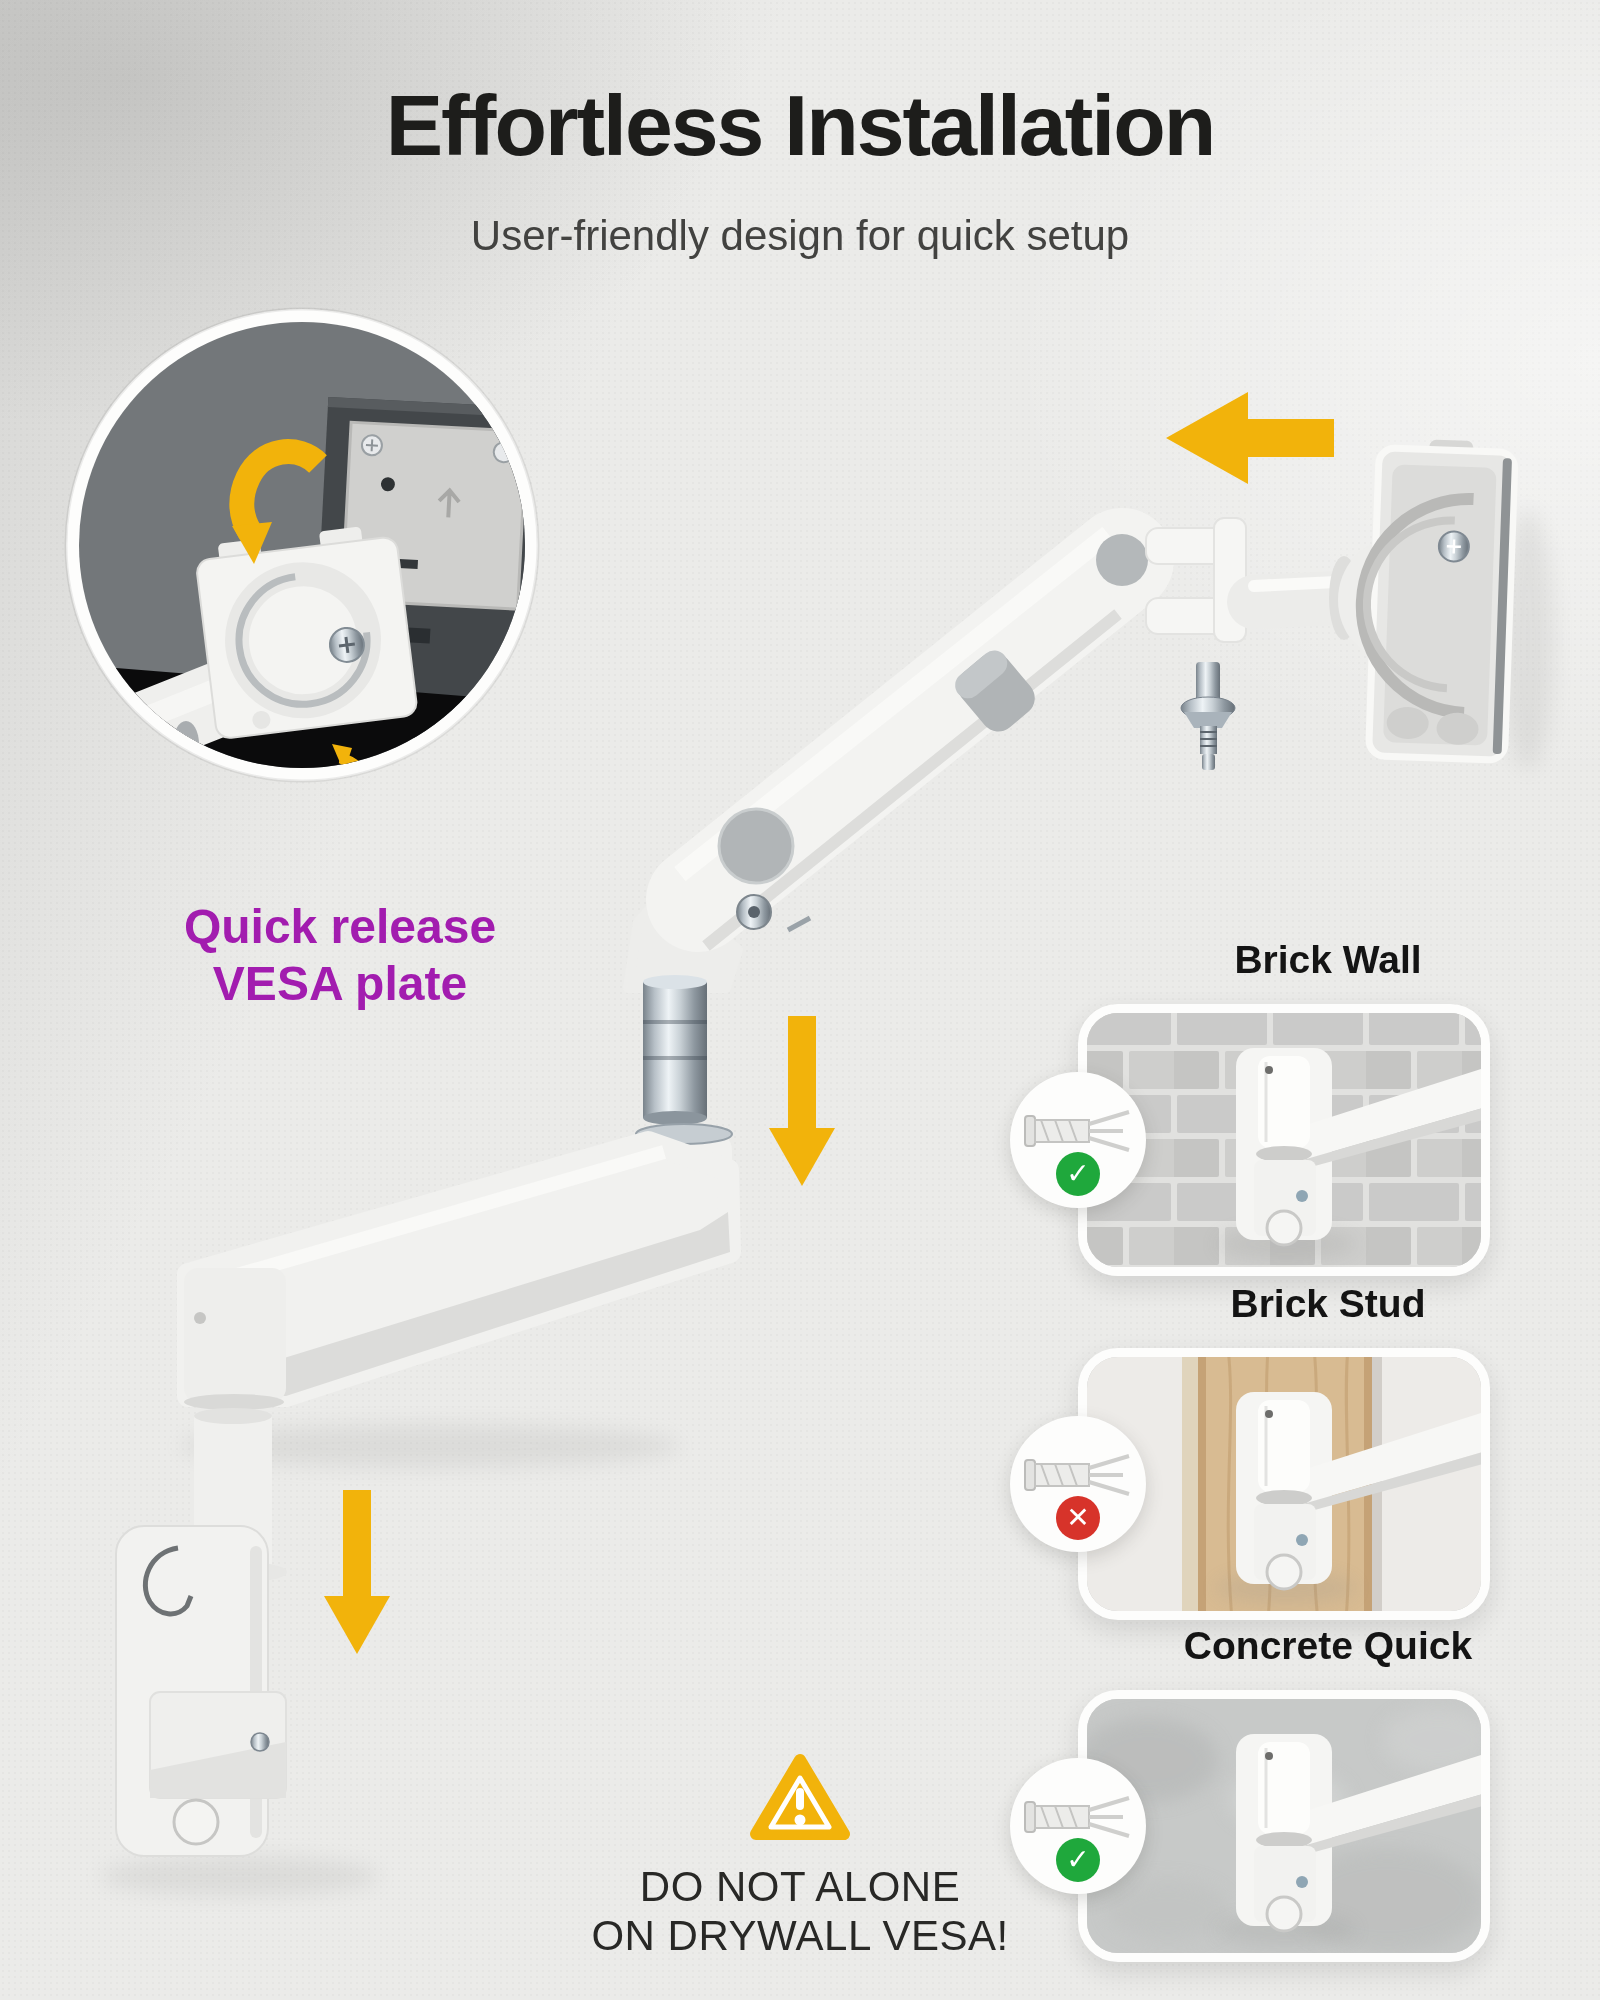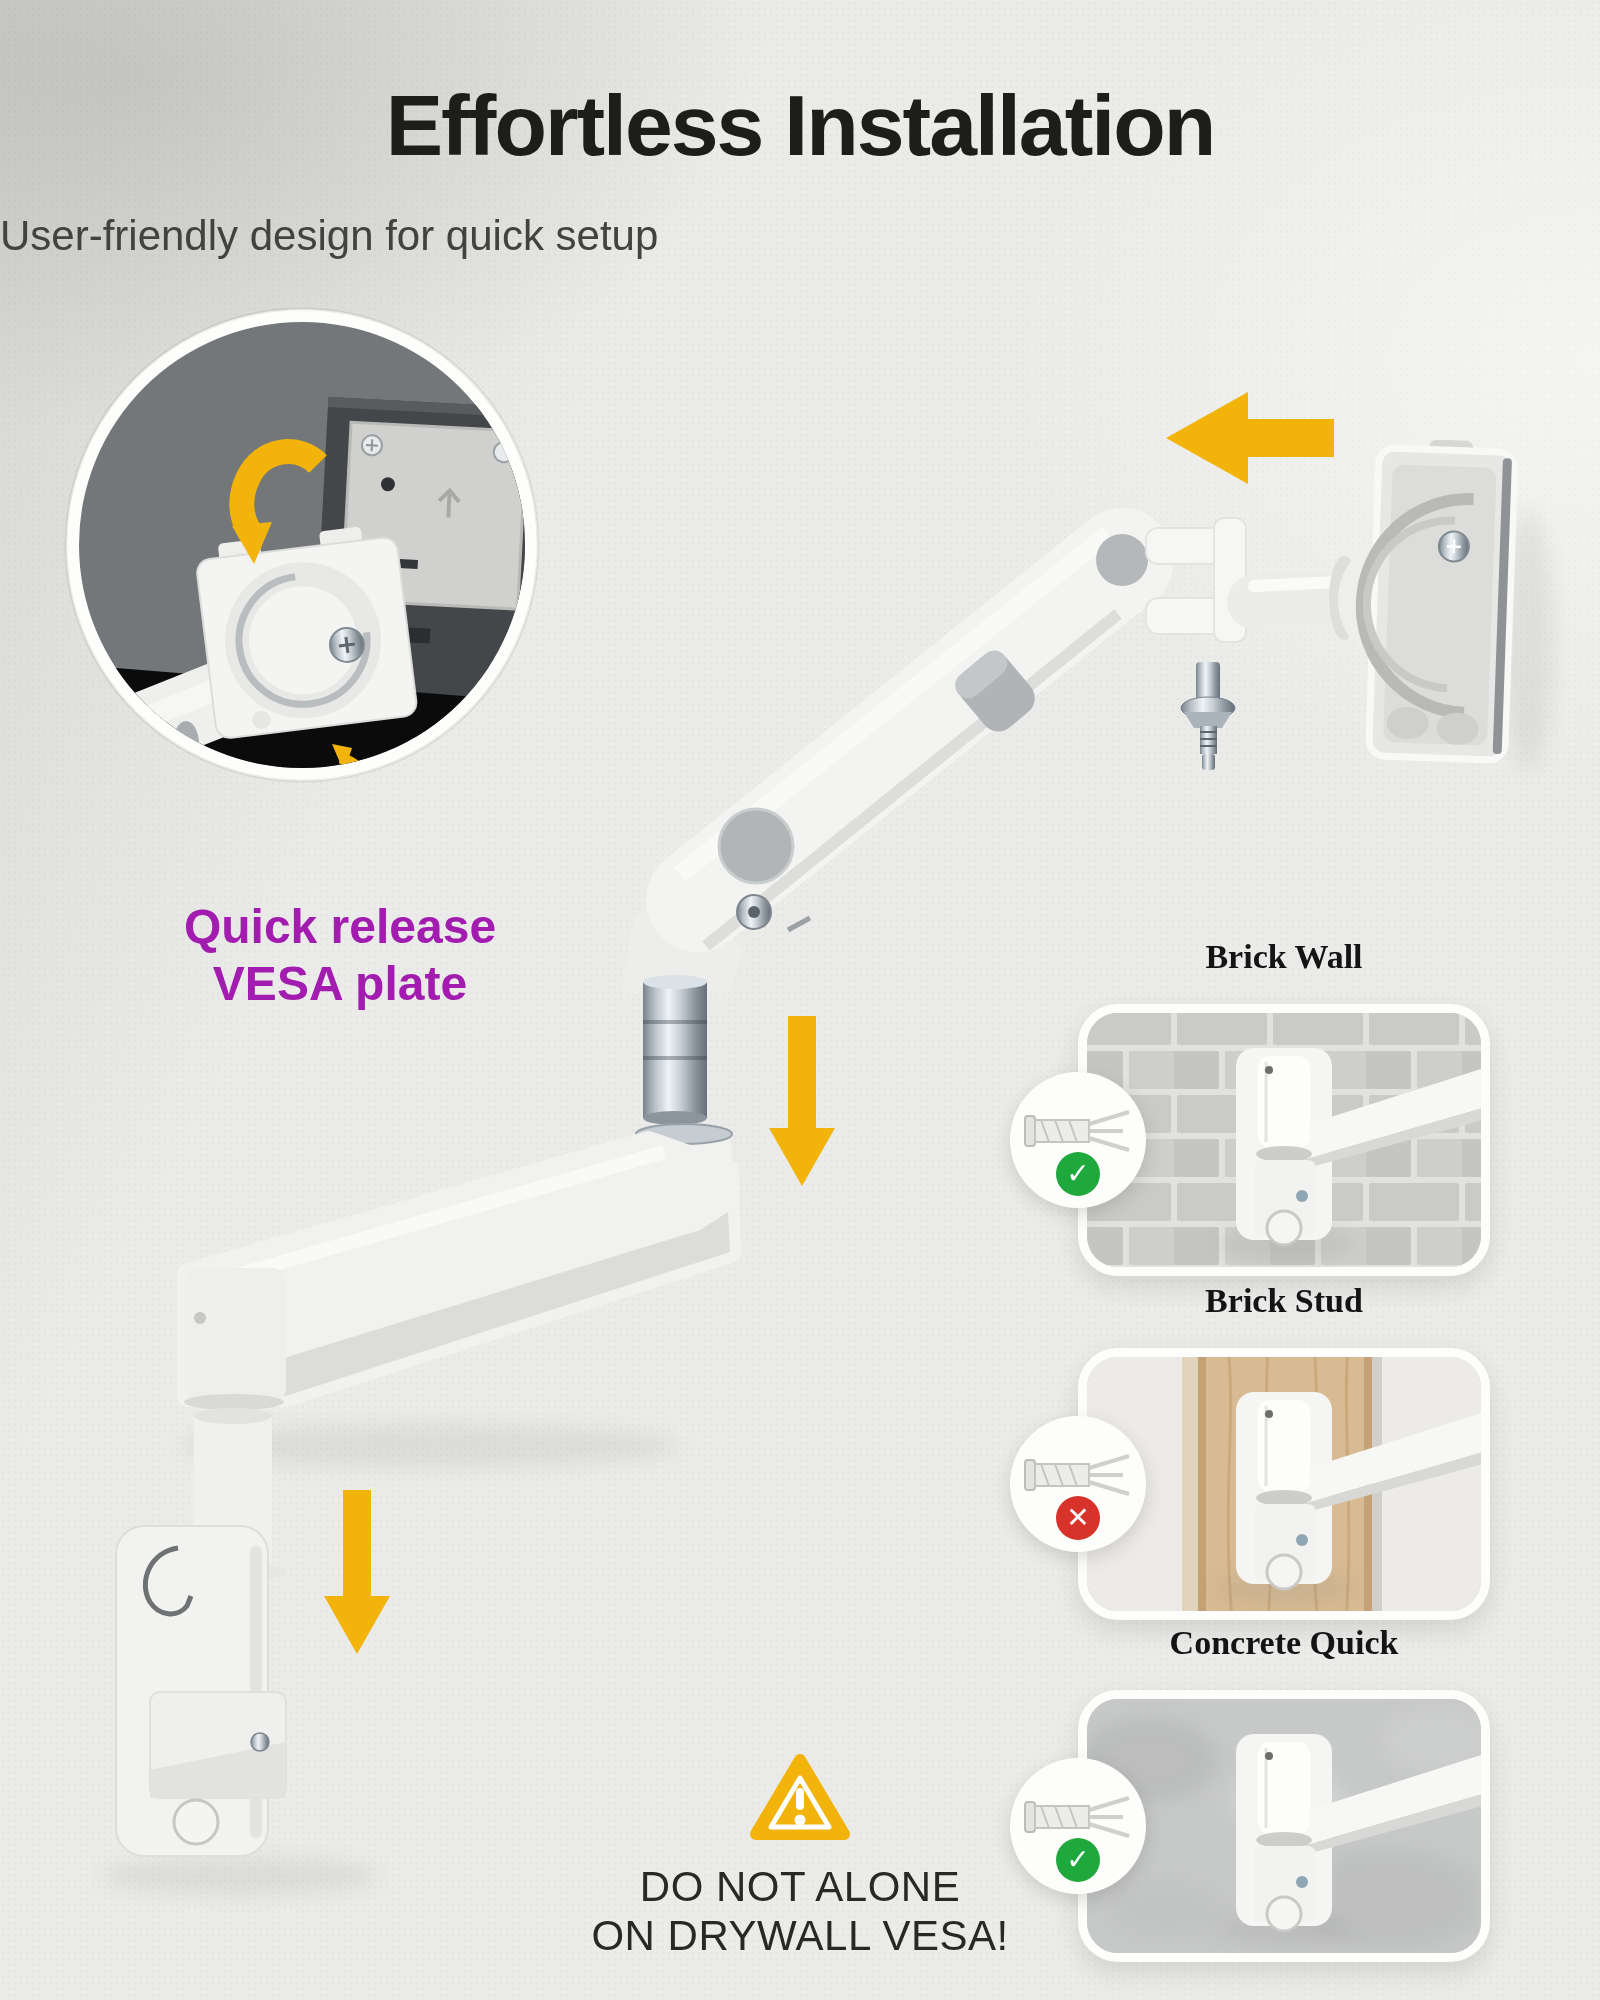--- a/index.html
+++ b/index.html
@@ -10,27 +10,27 @@
   .canvas::before{content:"";position:absolute;inset:0;pointer-events:none;
     background-image:radial-gradient(rgba(0,0,0,.028) 1px,transparent 1px);
     background-size:6px 6px;}
   .shade{position:absolute;inset:0;pointer-events:none;
     background:
       linear-gradient(118deg,rgba(90,90,88,.16),rgba(90,90,88,0) 30%),
       radial-gradient(900px 500px at 8% 4%,rgba(70,70,68,.14),transparent 70%),
       radial-gradient(1000px 700px at 100% 18%,rgba(255,255,255,.5),transparent 60%);}
   .title{position:absolute;left:0;top:76px;width:100%;text-align:center;
     font-size:86px;font-weight:700;letter-spacing:-2px;color:var(--title-text,#1D1D1B);}
-  .subtitle{position:absolute;left:0;top:212px;width:100%;
+  .subtitle{position:absolute;left:0;top:212px;width:100%;text-align:center;
     font-size:42px;font-weight:400;color:var(--subtitle-text,#424240);}
   .art{position:absolute;left:0;top:0;}
   .vesa-label{position:absolute;left:90px;top:898px;width:500px;text-align:center;
     font-size:48px;line-height:57px;font-weight:700;color:#a21caf;}
   .wall-title{position:absolute;width:420px;text-align:center;margin:0;
-    font-size:34px;font-weight:700;color:#141414;left:1074px;font-family:Liberation Serif, serif;}
+    font-size:39px;font-weight:700;color:#141414;left:1118px;}
   .wall-card{position:absolute;left:1078px;width:412px;height:272px;border-radius:40px;
     border:9px solid #fdfdfc;box-sizing:border-box;overflow:hidden;
     box-shadow:0 10px 24px rgba(60,60,58,.14);background:#cfcfcd;}
   .card-art{position:absolute;left:-9px;top:-9px;width:412px;height:272px;display:block;}
   .badge{position:absolute;width:136px;height:136px;border-radius:50%;background:#fdfdfc;
     left:1010px;box-shadow:0 6px 18px rgba(60,60,58,.18);}
   .badge .anchor{position:absolute;left:13px;top:34px;}
   .status{position:absolute;left:46px;top:80px;width:44px;height:44px;border-radius:50%;
     color:#fff;font-size:28px;font-weight:700;line-height:44px;text-align:center;
     box-shadow:0 0 0 4px #fdfdfc;}

